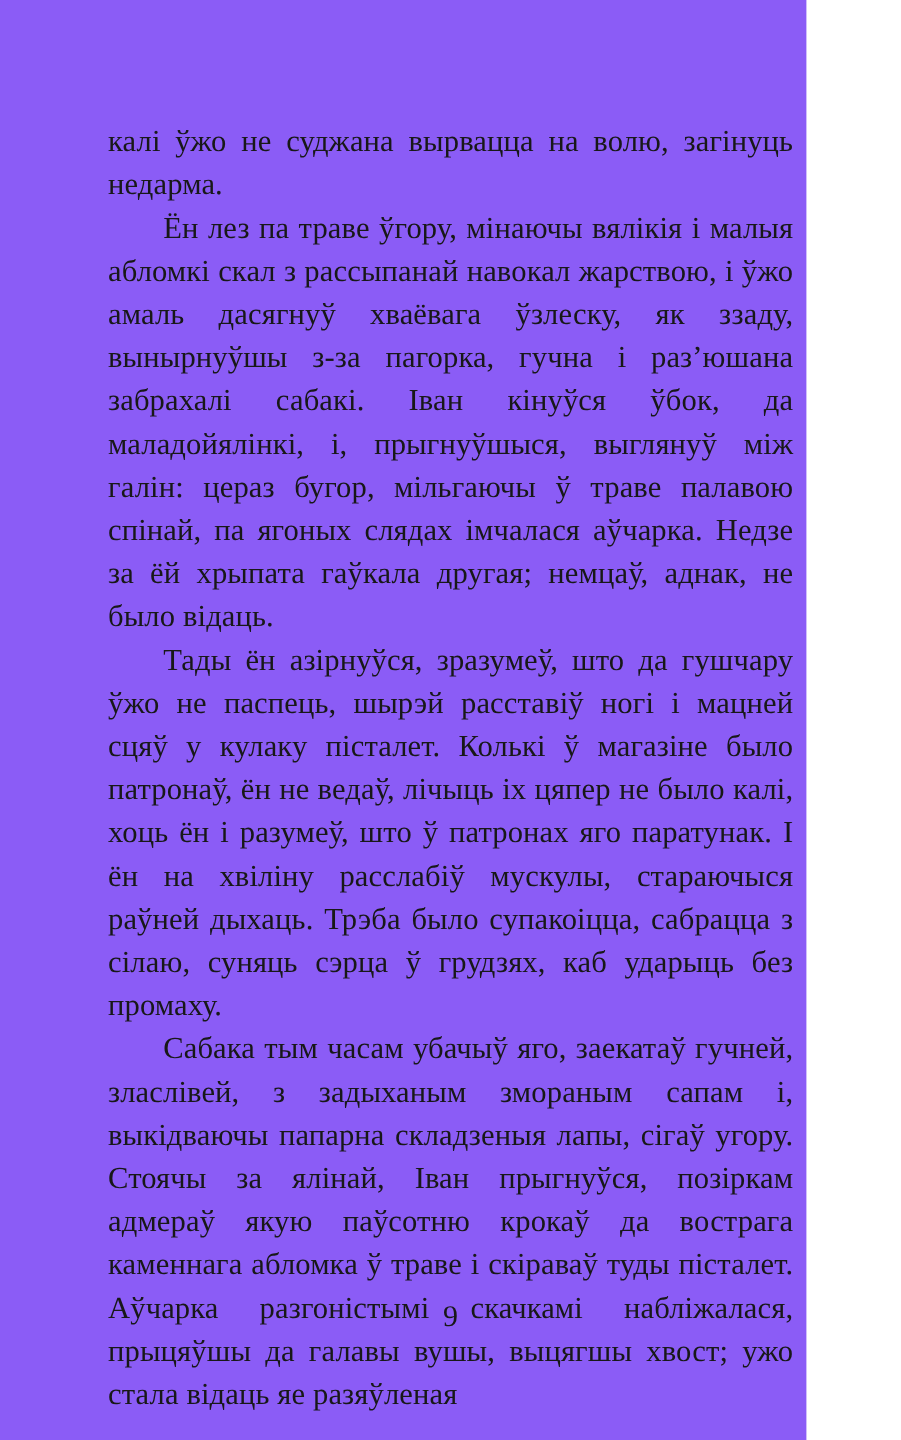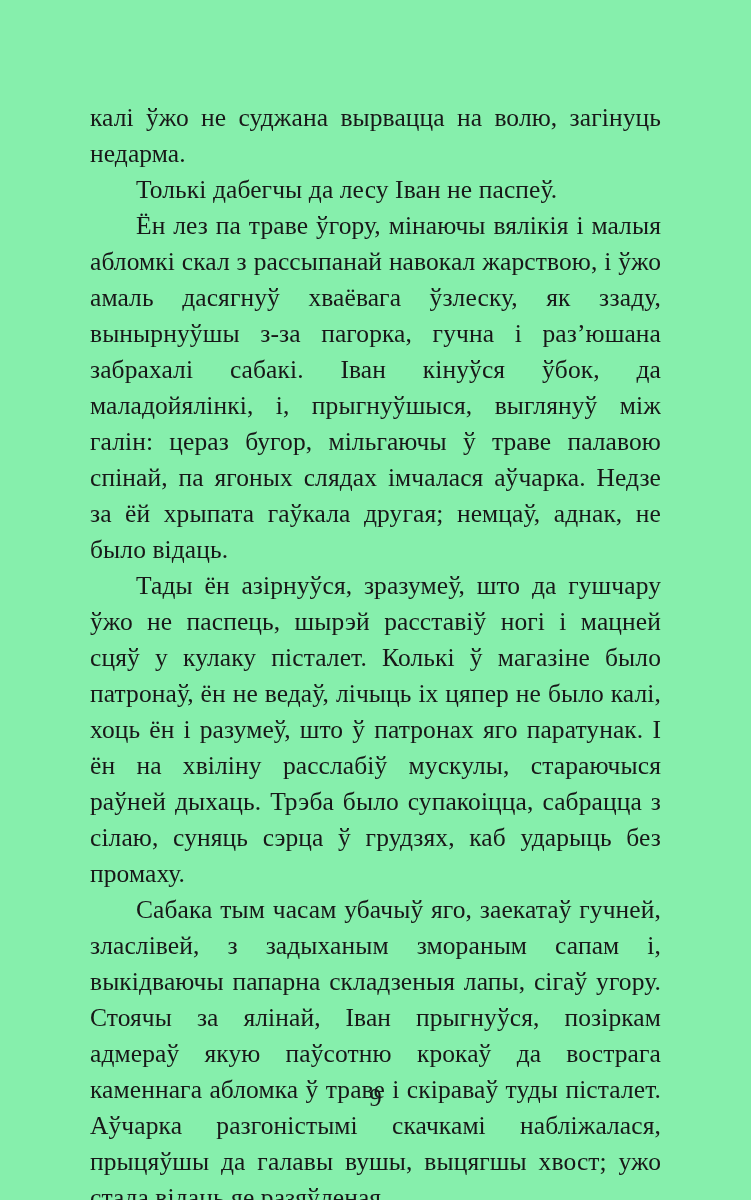--- a/index.html
+++ b/index.html
@@ -10,23 +10,23 @@
     width: 751px;
     height: 1200px;
     background: #ffffff;
     font-family: "Liberation Serif", "DejaVu Serif", serif;
     color: #1a1a1a;
     overflow: hidden;
   }
 
   .page {
     position: relative;
-    width: 751px;
+    width: 672px;
     height: 1200px;
-    background: #86efac;
+    background: #8b5cf6;
   }
 
   .text-block {
     position: absolute;
     left: 90px;
     top: 100px;
     width: 571px;
   }
 
   .para {
@@ -62,21 +62,20 @@
     color: #181818;
   }
 </style>
 </head>
 <body>
 
 <div class="page">
 
   <div class="text-block">
     <p class="para continuation">калі ўжо не суджана вырвацца на волю, загінуць недарма.</p>
-    <p class="para">Толькі дабегчы да лесу Іван не паспеў.</p>
     <p class="para">Ён лез па траве ўгору, мінаючы вялікія і малыя абломкі скал з рассыпанай навокал жарствою, і ўжо амаль дасягнуў хваёвага ўзлеску, як ззаду, вынырнуўшы з-за пагорка, гучна і раз’юшана забрахалі сабакі. Іван кінуўся ўбок, да маладойялінкі, і, прыгнуўшыся, выглянуў між галін: цераз бугор, мільгаючы ў траве палавою спінай, па ягоных слядах імчалася аўчарка. Недзе за ёй хрыпата гаўкала другая; немцаў, аднак, не было відаць.</p>
     <p class="para">Тады ён азірнуўся, зразумеў, што да гушчару ўжо не паспець, шырэй расставіў ногі і мацней сцяў у кулаку пісталет. Колькі ў магазіне было патронаў, ён не ведаў, лічыць іх цяпер не было калі, хоць ён і разумеў, што ў патронах яго паратунак. І ён на хвіліну расслабіў мускулы, стараючыся раўней дыхаць. Трэба было супакоіцца, сабрацца з сілаю, суняць сэрца ў грудзях, каб ударыць без промаху.</p>
     <p class="para">Сабака тым часам убачыў яго, заекатаў гучней, зласлівей, з задыханым змораным сапам і, выкідваючы папарна складзеныя лапы, сігаў угору. Стоячы за ялінай, Іван прыгнуўся, позіркам адмераў якую паўсотню крокаў да вострага каменнага абломка ў траве і скіраваў туды пісталет. Аўчарка разгоністымі скачкамі набліжалася, прыцяўшы да галавы вушы, выцягшы хвост; ужо стала відаць яе разяўленая</p>
   </div>
 
   <div class="folio">9</div>
 
 </div>
 
 </body></html>

